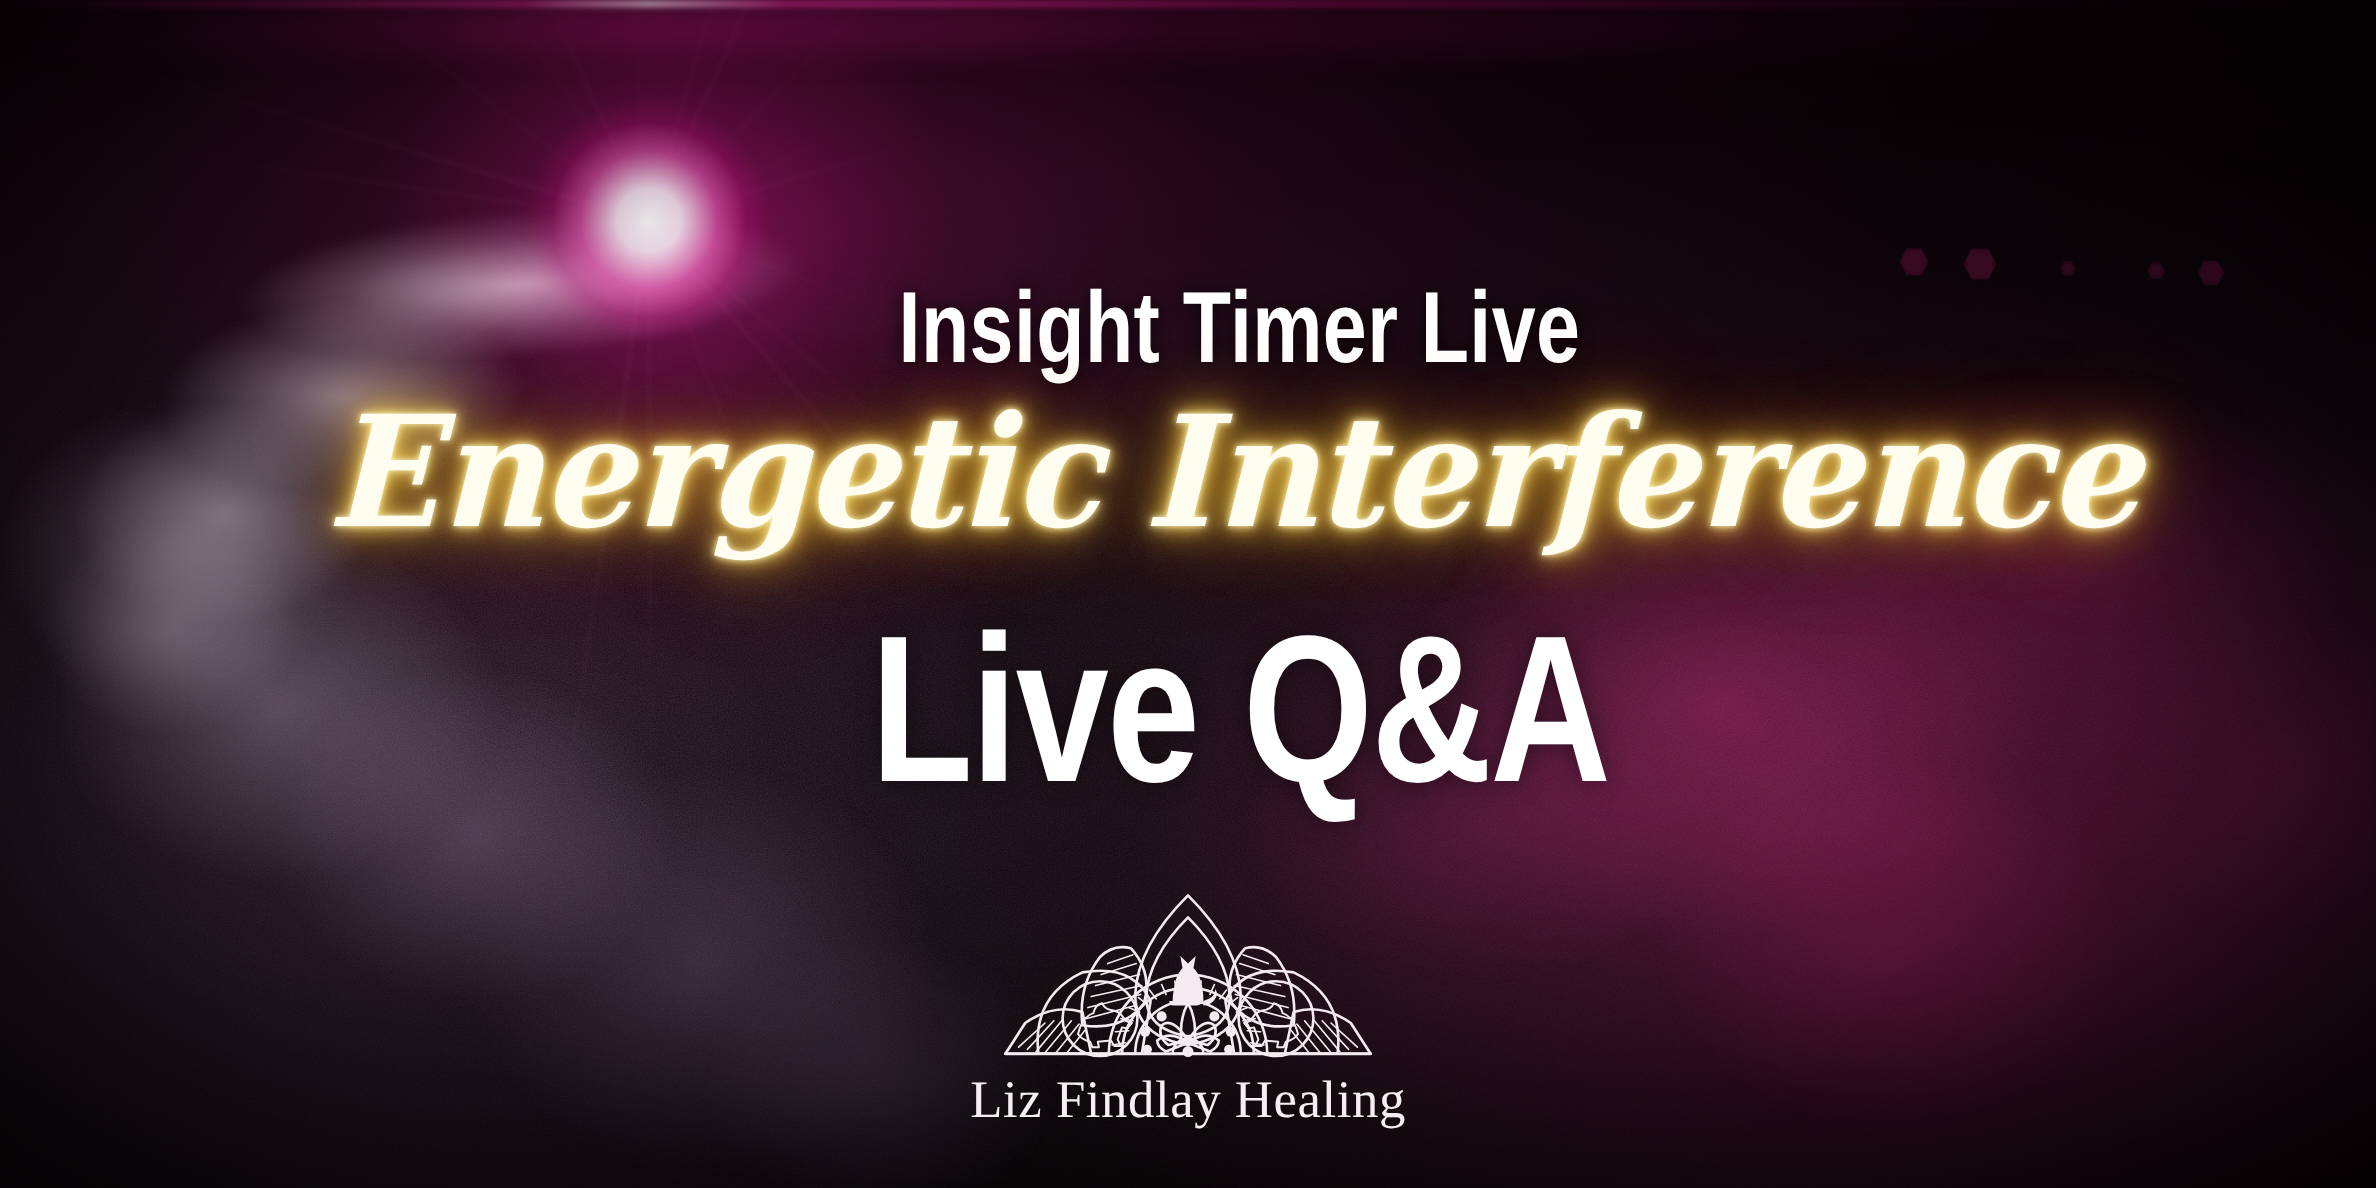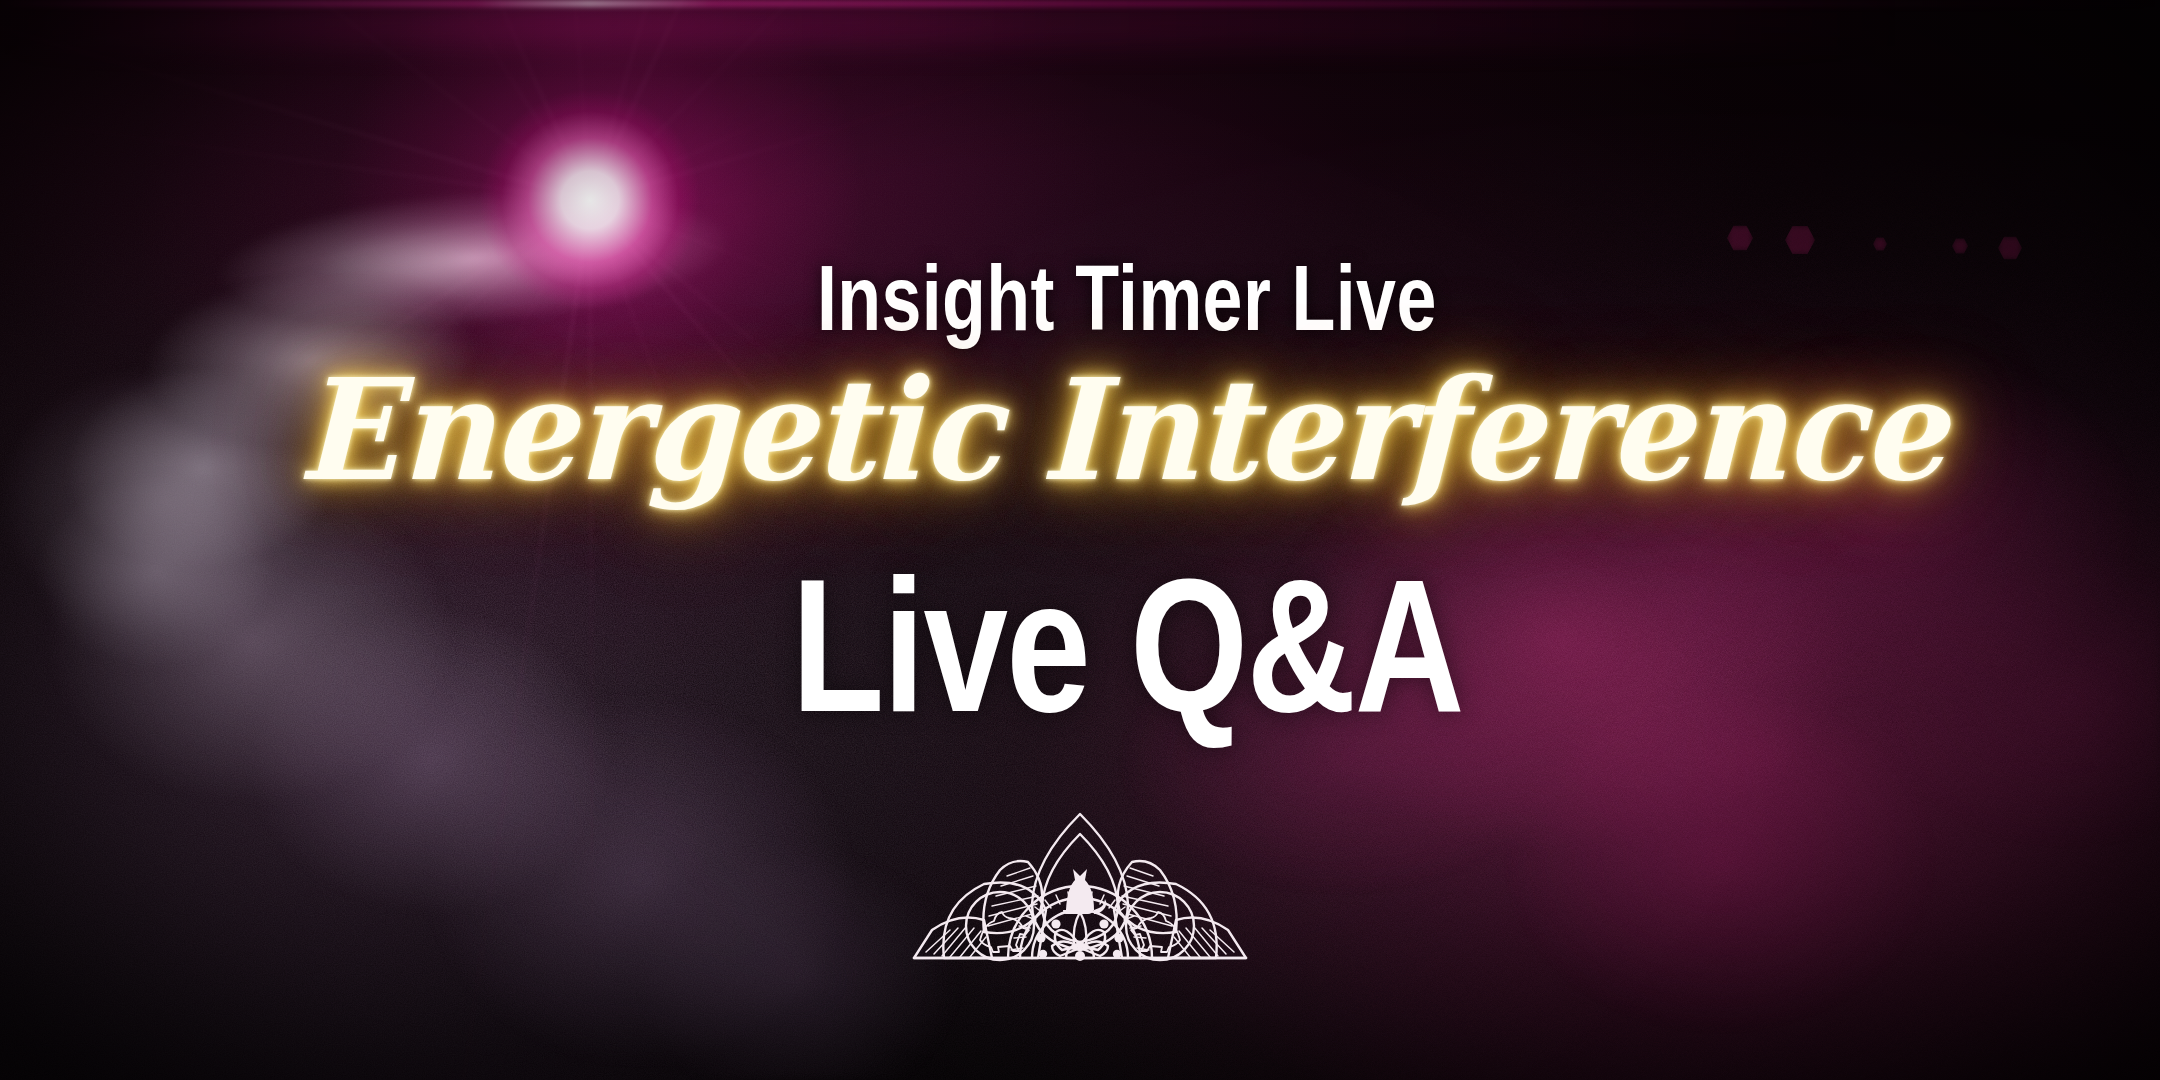--- a/index.html
+++ b/index.html
@@ -412,16 +412,17 @@
           <path d="M200 112 Q208 126 206 146 L194 146 Q192 126 200 112 Z"></path>
           <path d="M200 146 Q186 124 176 132 Q172 142 182 150 Z"></path>
           <path d="M200 146 Q214 124 224 132 Q228 142 218 150 Z"></path>
           <path d="M200 148 Q184 136 172 146 Q172 152 180 156 Z"></path>
           <path d="M200 148 Q216 136 228 146 Q228 152 220 156 Z"></path>
           <path d="M186 158 A14 14 0 0 1 214 158 Z"></path>
           <circle cx="200" cy="156" r="5" fill="#f4eaf0" stroke="none"></circle>
         </g>
       </svg>
 
+      <span class="logo-word">Liz Findlay Healing</span>
     </div>
 
   </div>
 </div>
 
 </body></html>

